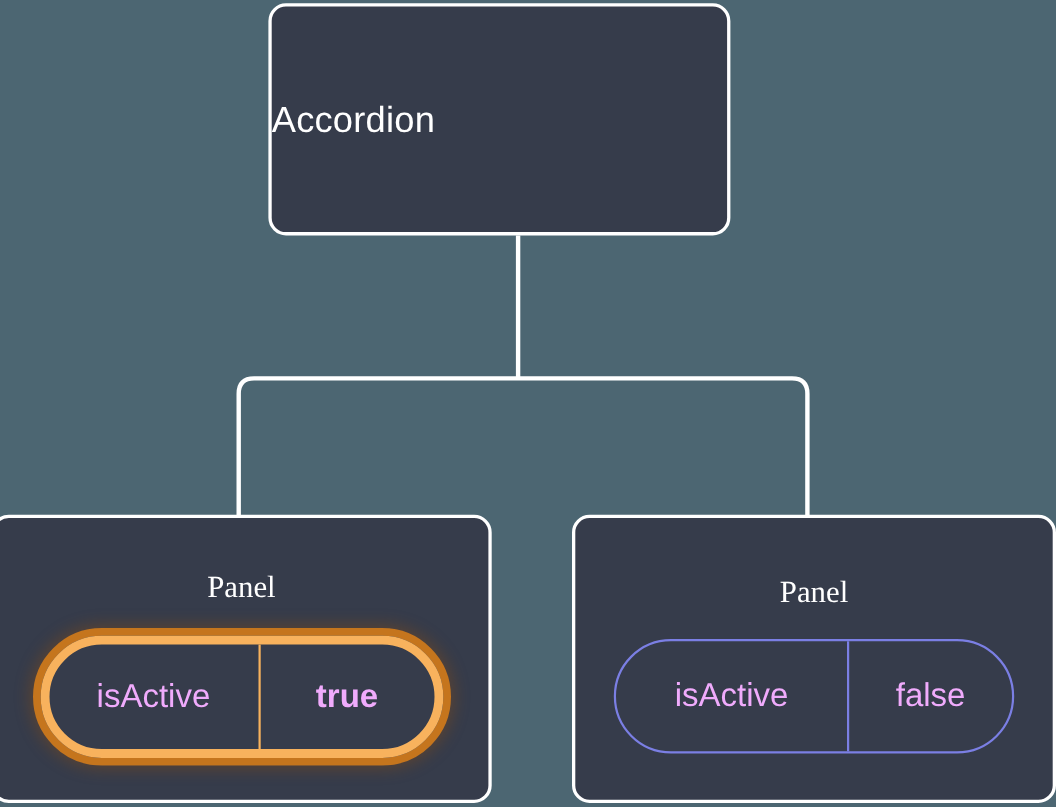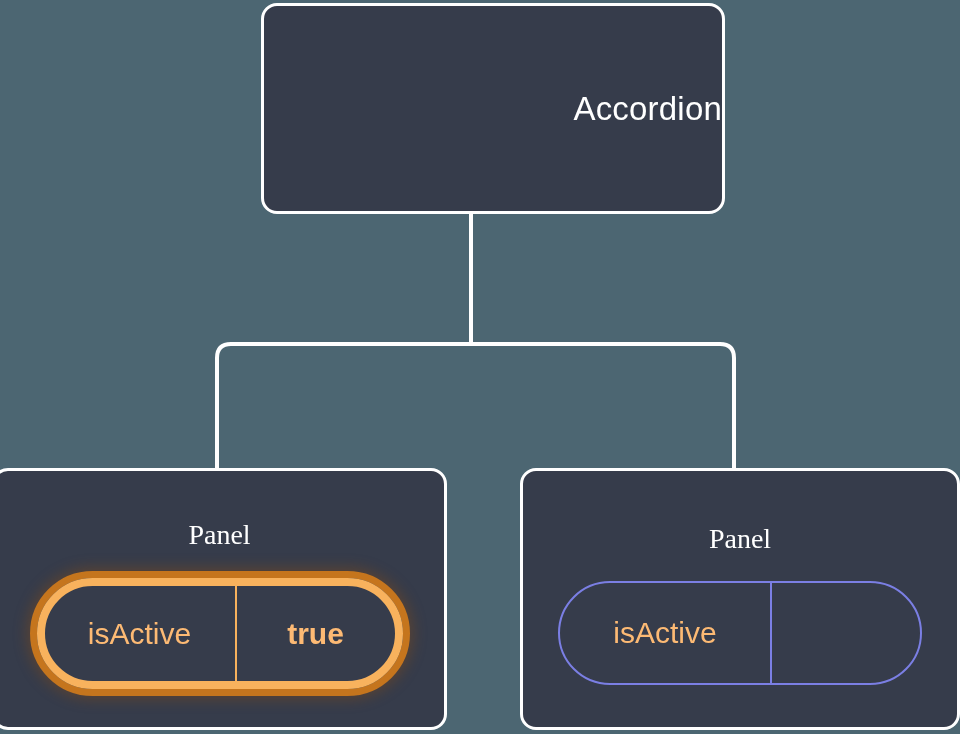--- a/index.html
+++ b/index.html
@@ -34,27 +34,27 @@
   .node {
     position: absolute;
     box-sizing: border-box;
     background: #363c4b;
     border: 3px solid #ffffff;
     border-radius: 16px;
   }
 
   
   #node-root {
-    left: 261px;
+    left: 244px;
     top: 3px;
-    width: 464px;
+    width: 420px;
     height: 211px;
     display: flex;
     align-items: center;
-    justify-content: flex-end;
+    justify-content: flex-start;
   }
   .root-title {
     color: #ffffff;
     font-size: 33px;
     font-weight: 400;
     letter-spacing: 0.2px;
     line-height: 1;
   }
 
   
@@ -93,21 +93,21 @@
     display: flex;
     align-items: stretch;
     border: 2px solid #7b7fe4;
     border-radius: 999px;
     background: transparent;
   }
   .prop-cell {
     display: flex;
     align-items: center;
     justify-content: center;
-    color: #fdba74;
+    color: #f0abfc;
     font-size: 30px;
     line-height: 1;
     white-space: nowrap;
   }
   .prop-cell.value-bold {
     font-weight: bold;
   }
   .prop-divider {
     width: 2px;
     background: #7b7fe4;
@@ -197,16 +197,17 @@
     </div>
 
   </div>
 
   <div class="node panel-node" id="node-panel-right">
     <span class="panel-title">Panel</span>
 
     <div class="prop-pill" id="pill-right">
       <span class="prop-cell key">isActive</span>
       <span class="prop-divider"></span>
+      <span class="prop-cell value">false</span>
     </div>
   </div>
 
 </div>
 
 </body></html>

